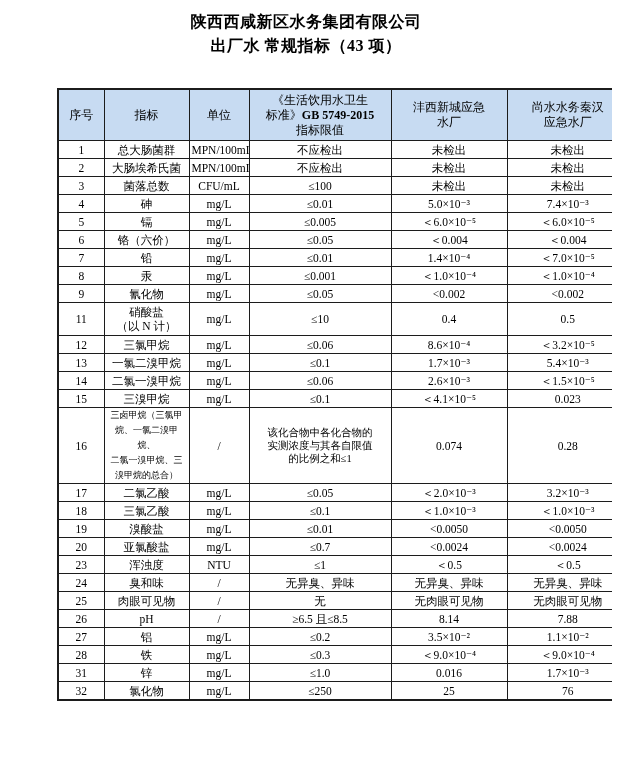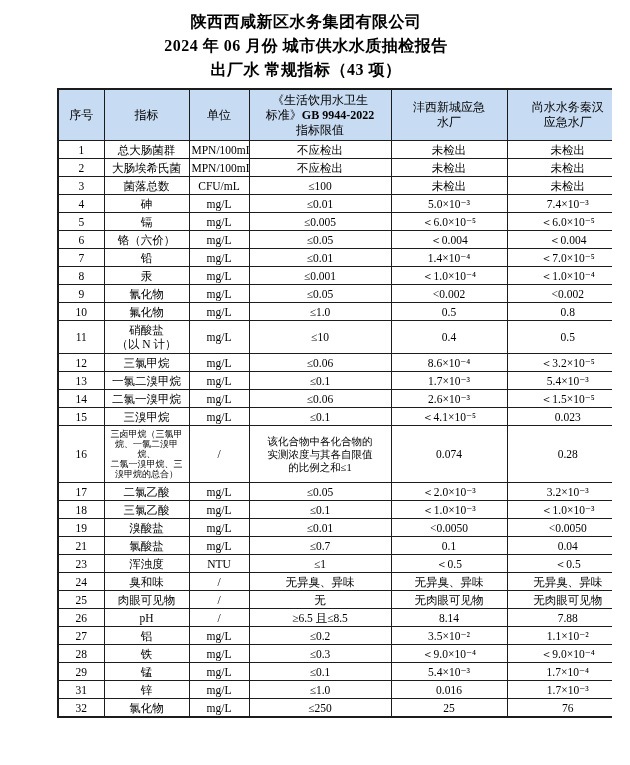--- a/index.html
+++ b/index.html
@@ -28,50 +28,49 @@
   .report-table thead th{
     background:#c7dbf2;
     font-weight:normal;
     font-size:12px;line-height:15px;
     height:50px;
   }
   .report-table thead th b{font-weight:bold;}
   .report-table tbody td{height:17px;}
   tr.row-tall td{height:32px;}
   tr.row-xtall td{height:56px;}
-  tr.row-xtall td.cell-indicator{font-size:9px;line-height:10px;text-align:center;}
+  tr.row-xtall td.cell-indicator{font-size:9px;line-height:15px;text-align:center;}
   tr.row-xtall td.cell-limit{font-size:10.5px;line-height:13px;margin-left:38px;}
   .cell-no{letter-spacing:0;}
 </style>
 </head>
 <body>
 <div class="page">
 
   <div class="titles">
     <div>陕西西咸新区水务集团有限公司</div>
-    <div>2024 年 06 月份  城市供水水质抽检报告</div>
     <div>出厂水 常规指标（43 项）</div>
   </div>
 
   <table class="report-table">
     <colgroup>
       <col style="width:46px">
         <col style="width:85px">
         <col style="width:60px">
       <col style="width:142px">
         <col style="width:116px">
         <col style="width:122px">
     </colgroup>
     <thead>
       <tr>
         <th>序号</th>
         <th>指标</th>
         <th>单位</th>
         <th><span>《生活饮用水卫生</span>
-<span>标准》</span><b>GB 9944-2022</b>
+<span>标准》</span><b>GB 5749-2015</b>
 <span>指标限值</span></th>
         <th>沣西新城应急
 水厂</th>
         <th>尚水水务秦汉
 应急水厂</th>
       </tr>
     </thead>
     <tbody>
         <tr>
           <td class="cell-no">1</td>
@@ -137,28 +136,20 @@
           <td class="cell-plant-fengxi">＜1.0×10⁻⁴</td>
           <td class="cell-plant-shangshui">＜1.0×10⁻⁴</td>
         </tr>
         <tr>
           <td class="cell-no">9</td>
           <td class="cell-indicator">氰化物</td>
           <td class="cell-unit">mg/L</td>
           <td class="cell-limit">≤0.05</td>
           <td class="cell-plant-fengxi">&lt;0.002</td>
           <td class="cell-plant-shangshui">&lt;0.002</td>
-        </tr>
-        <tr>
-          <td class="cell-no">10</td>
-          <td class="cell-indicator">氟化物</td>
-          <td class="cell-unit">mg/L</td>
-          <td class="cell-limit">≤1.0</td>
-          <td class="cell-plant-fengxi">0.5</td>
-          <td class="cell-plant-shangshui">0.8</td>
         </tr>
         <tr class="row-tall">
           <td class="cell-no">11</td>
           <td class="cell-indicator">硝酸盐
 （以 N 计）</td>
           <td class="cell-unit">mg/L</td>
           <td class="cell-limit">≤10</td>
           <td class="cell-plant-fengxi">0.4</td>
           <td class="cell-plant-shangshui">0.5</td>
         </tr>
@@ -225,26 +216,26 @@
         </tr>
         <tr>
           <td class="cell-no">19</td>
           <td class="cell-indicator">溴酸盐</td>
           <td class="cell-unit">mg/L</td>
           <td class="cell-limit">≤0.01</td>
           <td class="cell-plant-fengxi">&lt;0.0050</td>
           <td class="cell-plant-shangshui">&lt;0.0050</td>
         </tr>
         <tr>
-          <td class="cell-no">21</td>
-          <td class="cell-indicator">氯酸盐</td>
+          <td class="cell-no">20</td>
+          <td class="cell-indicator">亚氯酸盐</td>
           <td class="cell-unit">mg/L</td>
           <td class="cell-limit">≤0.7</td>
-          <td class="cell-plant-fengxi">0.1</td>
-          <td class="cell-plant-shangshui">0.04</td>
+          <td class="cell-plant-fengxi">&lt;0.0024</td>
+          <td class="cell-plant-shangshui">&lt;0.0024</td>
         </tr>
         <tr>
           <td class="cell-no">23</td>
           <td class="cell-indicator">浑浊度</td>
           <td class="cell-unit">NTU</td>
           <td class="cell-limit">≤1</td>
           <td class="cell-plant-fengxi">＜0.5</td>
           <td class="cell-plant-shangshui">＜0.5</td>
         </tr>
         <tr>
@@ -281,28 +272,20 @@
         </tr>
         <tr>
           <td class="cell-no">28</td>
           <td class="cell-indicator">铁</td>
           <td class="cell-unit">mg/L</td>
           <td class="cell-limit">≤0.3</td>
           <td class="cell-plant-fengxi">＜9.0×10⁻⁴</td>
           <td class="cell-plant-shangshui">＜9.0×10⁻⁴</td>
         </tr>
         <tr>
-          <td class="cell-no">29</td>
-          <td class="cell-indicator">锰</td>
-          <td class="cell-unit">mg/L</td>
-          <td class="cell-limit">≤0.1</td>
-          <td class="cell-plant-fengxi">5.4×10⁻³</td>
-          <td class="cell-plant-shangshui">1.7×10⁻⁴</td>
-        </tr>
-        <tr>
           <td class="cell-no">31</td>
           <td class="cell-indicator">锌</td>
           <td class="cell-unit">mg/L</td>
           <td class="cell-limit">≤1.0</td>
           <td class="cell-plant-fengxi">0.016</td>
           <td class="cell-plant-shangshui">1.7×10⁻³</td>
         </tr>
         <tr>
           <td class="cell-no">32</td>
           <td class="cell-indicator">氯化物</td>

